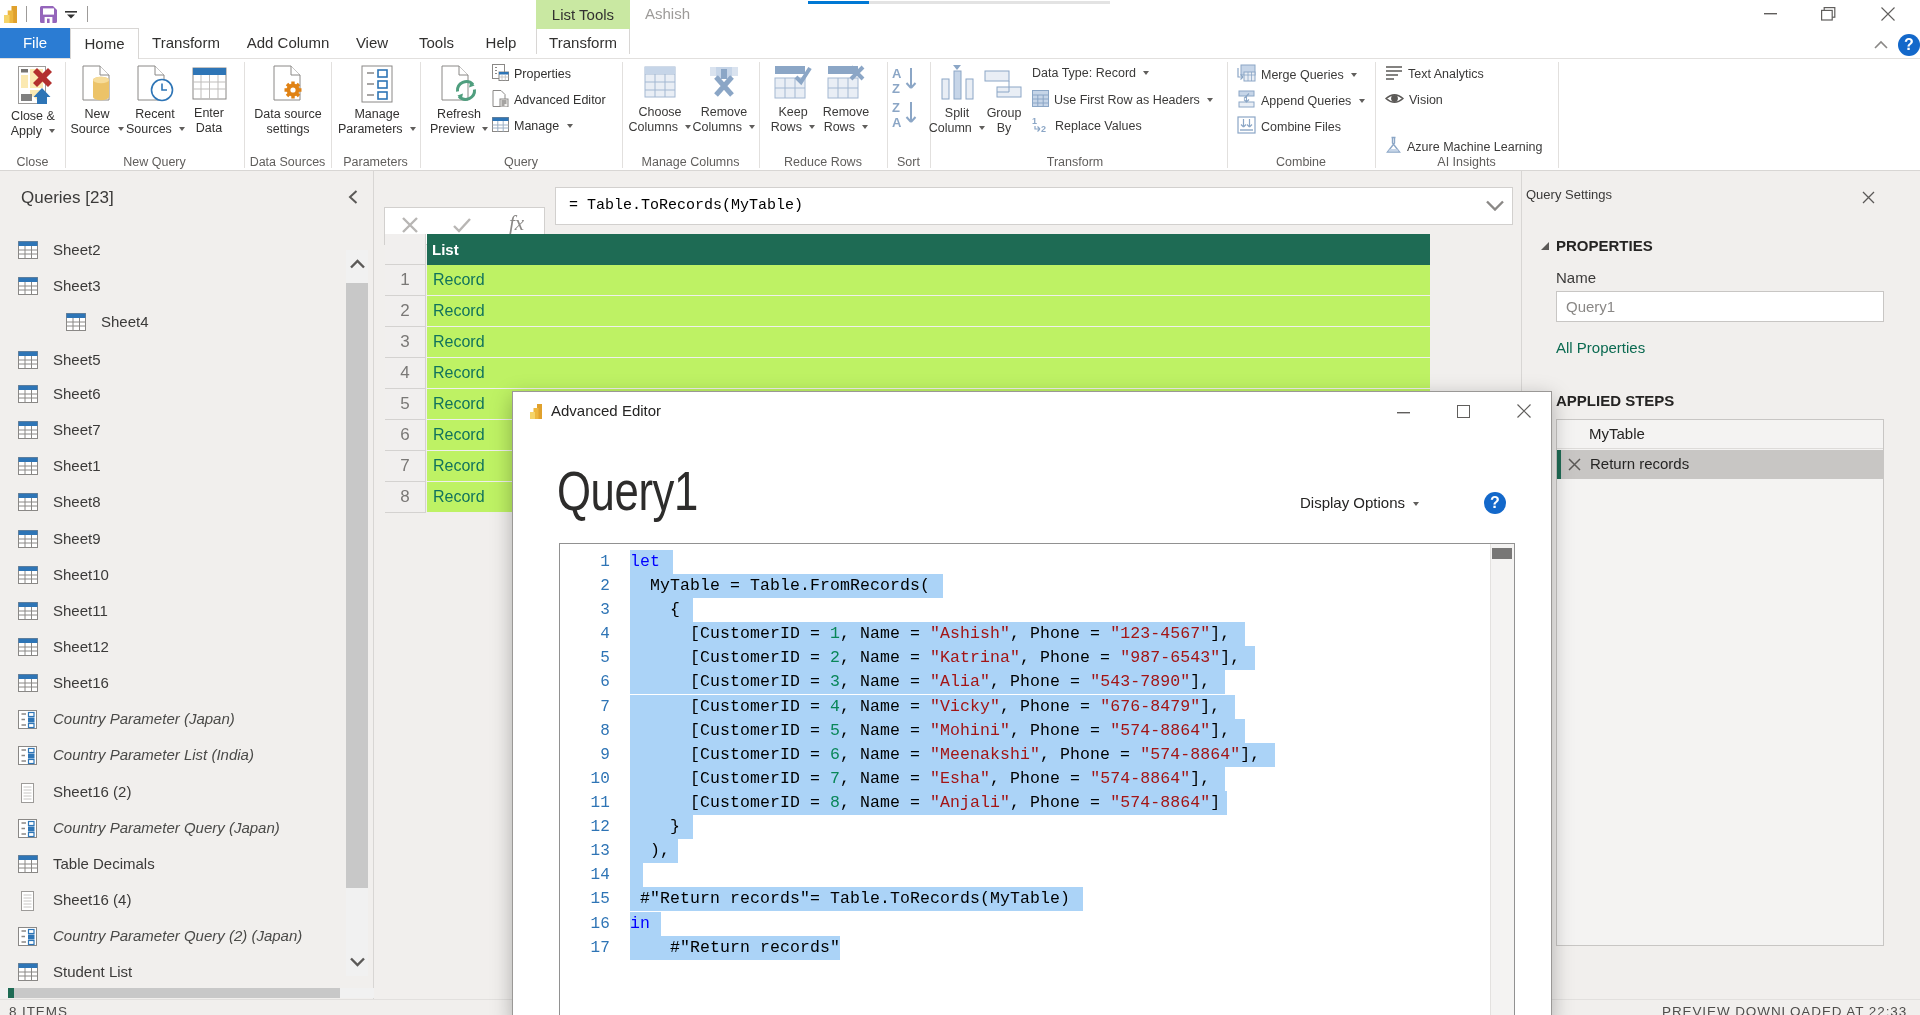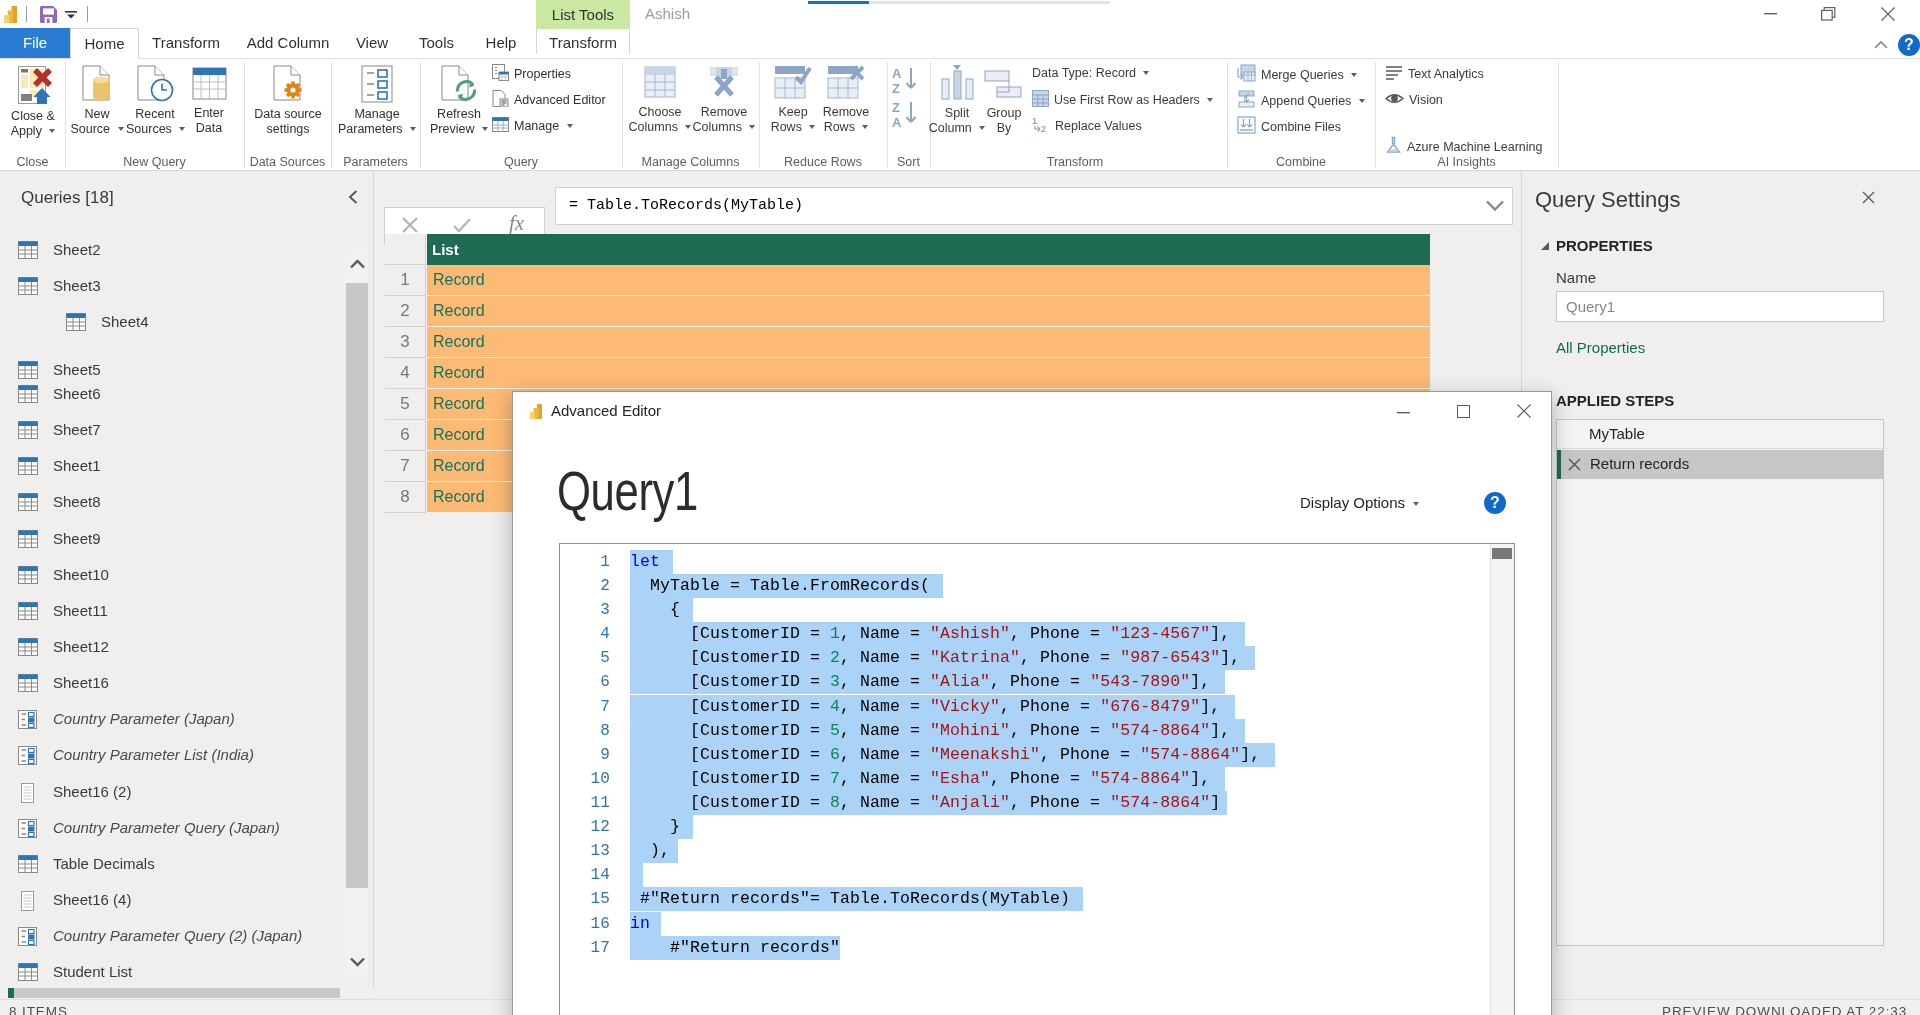--- a/index.html
+++ b/index.html
@@ -53,21 +53,21 @@
                border-top:1px solid #e2e0de; font-size:13.5px; color:#4f4d4b; overflow:hidden; letter-spacing:0.9px; }
 
   
   #fxbox { position:absolute; left:384px; top:187px; width:161px; height:38px; background:#fff; border:1px solid #d2d0ce;margin-top:20px; }
   #fbar  { position:absolute; left:555px; top:187px; width:958px; height:38px; background:#fff; border:1px solid #d2d0ce;
            font-family:"Liberation Mono", monospace; font-size:15px; color:#000; line-height:36px; }
   .grid-head { position:absolute; left:427px; top:234px; width:1003px; height:31px; background:#1e6b54;
                color:#fff; font-weight:bold; font-size:15px; line-height:31px; }
   .rownum { position:absolute; left:385px; width:41px; height:31px; background:#f1efee; border-right:1px solid #d4d2d0;
             border-bottom:1px solid #d4d2d0; color:#7a7876; font-size:17px; text-align:center; line-height:30px; }
-  .rowcell { position:absolute; left:427px; width:1003px; height:31px; background:#fdba74; border-bottom:1px solid #efefee;
+  .rowcell { position:absolute; left:427px; width:1003px; height:31px; background:#bef264; border-bottom:1px solid #efefee;
              color:#11735c; font-size:16px; line-height:30px; padding-left:6px; }
 
   
   #dialog { position:absolute; left:512px; top:391px; width:1040px; height:632px; background:#fff;
             border:1px solid #9a9896; box-shadow:0 6px 20px rgba(0,0,0,.28); }
   #editor { position:absolute; left:46px; top:151px; width:956px; height:482px; background:#fff;
             border:1px solid #919191; font-family:"Liberation Mono", monospace; font-size:16.5px; letter-spacing:0.1px; }
   .cl { position:absolute; left:0; height:24px; line-height:24px; white-space:pre; }
   .ln { position:absolute; width:50px; text-align:right; color:#2e74b5; font-size:16px; height:24px; line-height:24px; }
   .hl { display:inline-block; background:#abd3f7; white-space:pre; height:24px; }
@@ -384,21 +384,21 @@
   </div>
 
   <svg class="abs" style="left:1874px;top:40px;" width="14" height="9" viewBox="0 0 14 9">
     <path d="M1 8 L7 2 L13 8" fill="none" stroke="#8a8886" stroke-width="1.6"></path>
   </svg>
   <div class="abs" style="left:1898px;top:34px;width:22px;height:22px;border-radius:50%;background:#1368ca;color:#fff;
        font-size:16px;font-weight:bold;text-align:center;line-height:22px;">?</div>
 
   <div id="content"></div>
   <div id="leftpane">
-    <div class="abs" style="left:21px;top:17px;font-size:17px;color:#3b3a39;">Queries [18]</div>
+    <div class="abs" style="left:21px;top:17px;font-size:17px;color:#3b3a39;">Queries [23]</div>
     <svg class="abs" style="left:348px;top:19px;" width="10" height="14" viewBox="0 0 10 14">
       <path d="M8.5 1 L2 7 L8.5 13" fill="none" stroke="#5b5957" stroke-width="2"></path>
     </svg>
     <div id="qlist">
       <div class="qitem" style="top:62px;">
           <svg width="20" height="18" viewBox="0 0 20 18">
             <rect x="0.5" y="0.5" width="19" height="17" fill="#fff" stroke="#8a8886"></rect>
             <rect x="0.5" y="0.5" width="19" height="4.5" fill="#2e75b6"></rect>
             <path d="M0.5 9 H19.5 M0.5 13 H19.5 M7 5 V17.5 M13.5 5 V17.5" stroke="#8a8886" stroke-width="1"></path>
           </svg>
@@ -413,21 +413,21 @@
           <span class="txt">Sheet3</span>
         </div>
       <div class="qitem" style="top:134px;margin-left:48px;">
           <svg width="20" height="18" viewBox="0 0 20 18">
             <rect x="0.5" y="0.5" width="19" height="17" fill="#fff" stroke="#8a8886"></rect>
             <rect x="0.5" y="0.5" width="19" height="4.5" fill="#2e75b6"></rect>
             <path d="M0.5 9 H19.5 M0.5 13 H19.5 M7 5 V17.5 M13.5 5 V17.5" stroke="#8a8886" stroke-width="1"></path>
           </svg>
           <span class="txt">Sheet4</span>
         </div>
-      <div class="qitem" style="top:182px;padding-left:44px;">
+      <div class="qitem" style="top:172px;padding-left:44px;">
           <svg width="20" height="18" viewBox="0 0 20 18">
             <rect x="0.5" y="0.5" width="19" height="17" fill="#fff" stroke="#8a8886"></rect>
             <rect x="0.5" y="0.5" width="19" height="4.5" fill="#2e75b6"></rect>
             <path d="M0.5 9 H19.5 M0.5 13 H19.5 M7 5 V17.5 M13.5 5 V17.5" stroke="#8a8886" stroke-width="1"></path>
           </svg>
           <span class="txt">Sheet5</span>
         </div>
       <div class="qitem" style="top:206px;">
           <svg width="20" height="18" viewBox="0 0 20 18">
             <rect x="0.5" y="0.5" width="19" height="17" fill="#fff" stroke="#8a8886"></rect>
@@ -579,21 +579,21 @@
     <div class="abs" style="left:346px;top:112px;width:22px;height:605px;background:#c8c8c8;"></div>
     <svg class="abs" style="left:350px;top:786px;" width="15" height="10" viewBox="0 0 15 10">
       <path d="M1 1.5 L7.5 8 L14 1.5" fill="none" stroke="#5b5957" stroke-width="2.4"></path>
     </svg>
 
     <div class="abs" style="left:0px;top:817px;width:374px;height:10px;background:#f1f1f1;"></div>
     <div class="abs" style="left:8px;top:817px;width:6px;height:10px;background:#1e6b54;"></div>
     <div class="abs" style="left:14px;top:817px;width:326px;height:10px;background:#c8c8c8;"></div>
   </div>
   <div id="rightpane">
-    <div class="abs" style="left:13px;top:16px;font-size:22px;color:#3b3a39;">Query Settings</div>
+    <div class="abs" style="left:4px;top:16px;font-size:13px;color:#3b3a39;">Query Settings</div>
     <svg class="abs" style="left:340px;top:20px;" width="13" height="13" viewBox="0 0 13 13">
       <path d="M1 1 L12 12 M12 1 L1 12" stroke="#5b5957" stroke-width="1.3"></path>
     </svg>
     <svg class="abs" style="left:18px;top:70px;" width="10" height="10" viewBox="0 0 10 10">
       <path d="M9 1 L9 9 L1 9 Z" fill="#5b5957"></path>
     </svg>
     <div class="abs" style="left:34px;top:66px;font-size:15px;font-weight:bold;color:#252423;">PROPERTIES</div>
     <div class="abs" style="left:34px;top:98px;font-size:15px;color:#3b3a39;">Name</div>
     <div class="abs" style="left:34px;top:120px;width:328px;height:31px;background:#fff;border:1px solid #c8c6c4;">
       <div class="abs" style="left:9px;top:6px;font-size:15px;color:#8a8886;">Query1</div>

